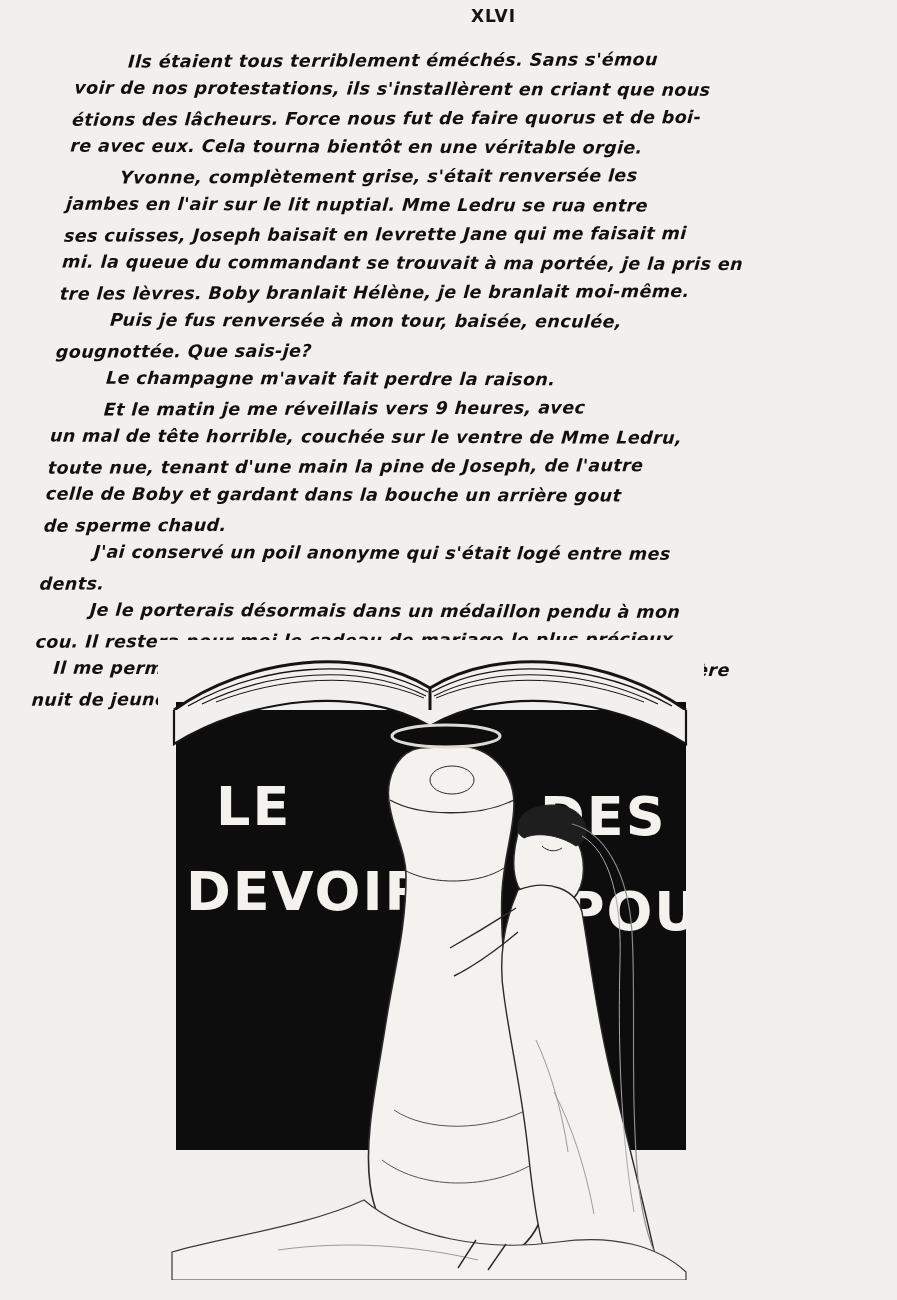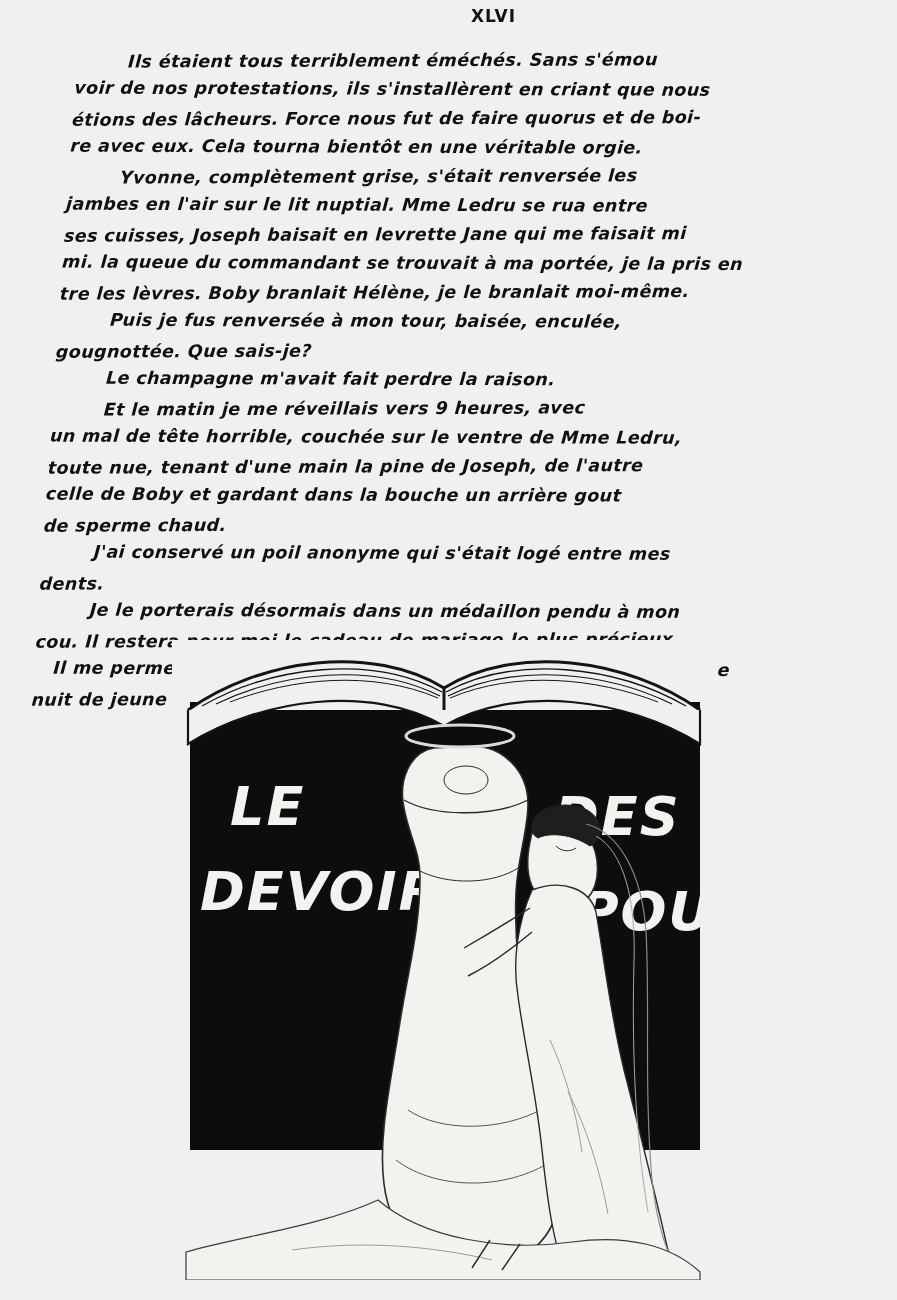--- a/index.html
+++ b/index.html
@@ -57,26 +57,25 @@
     text-indent: 0;
     white-space: pre-wrap;
   }
   
   .handwriting p:nth-child(odd)  { transform: rotate(-0.25deg); }
   .handwriting p:nth-child(even) { transform: rotate(0.2deg); }
 
   
   .illustration {
     position: absolute;
-    left: 172px;
+    left: 158px;
     top: 640px;
     width: 546px;
     height: 640px;
     background: #be185d;
-    font-style: italic;
   }
   .illo-svg { display: block; width: 100%; height: 100%; }
 
   .caption-word {
     font-family: "DejaVu Sans", sans-serif;
     font-weight: 700;
     fill: #f4f2ef;
     font-size: 54px;
     letter-spacing: 2px;
   }

